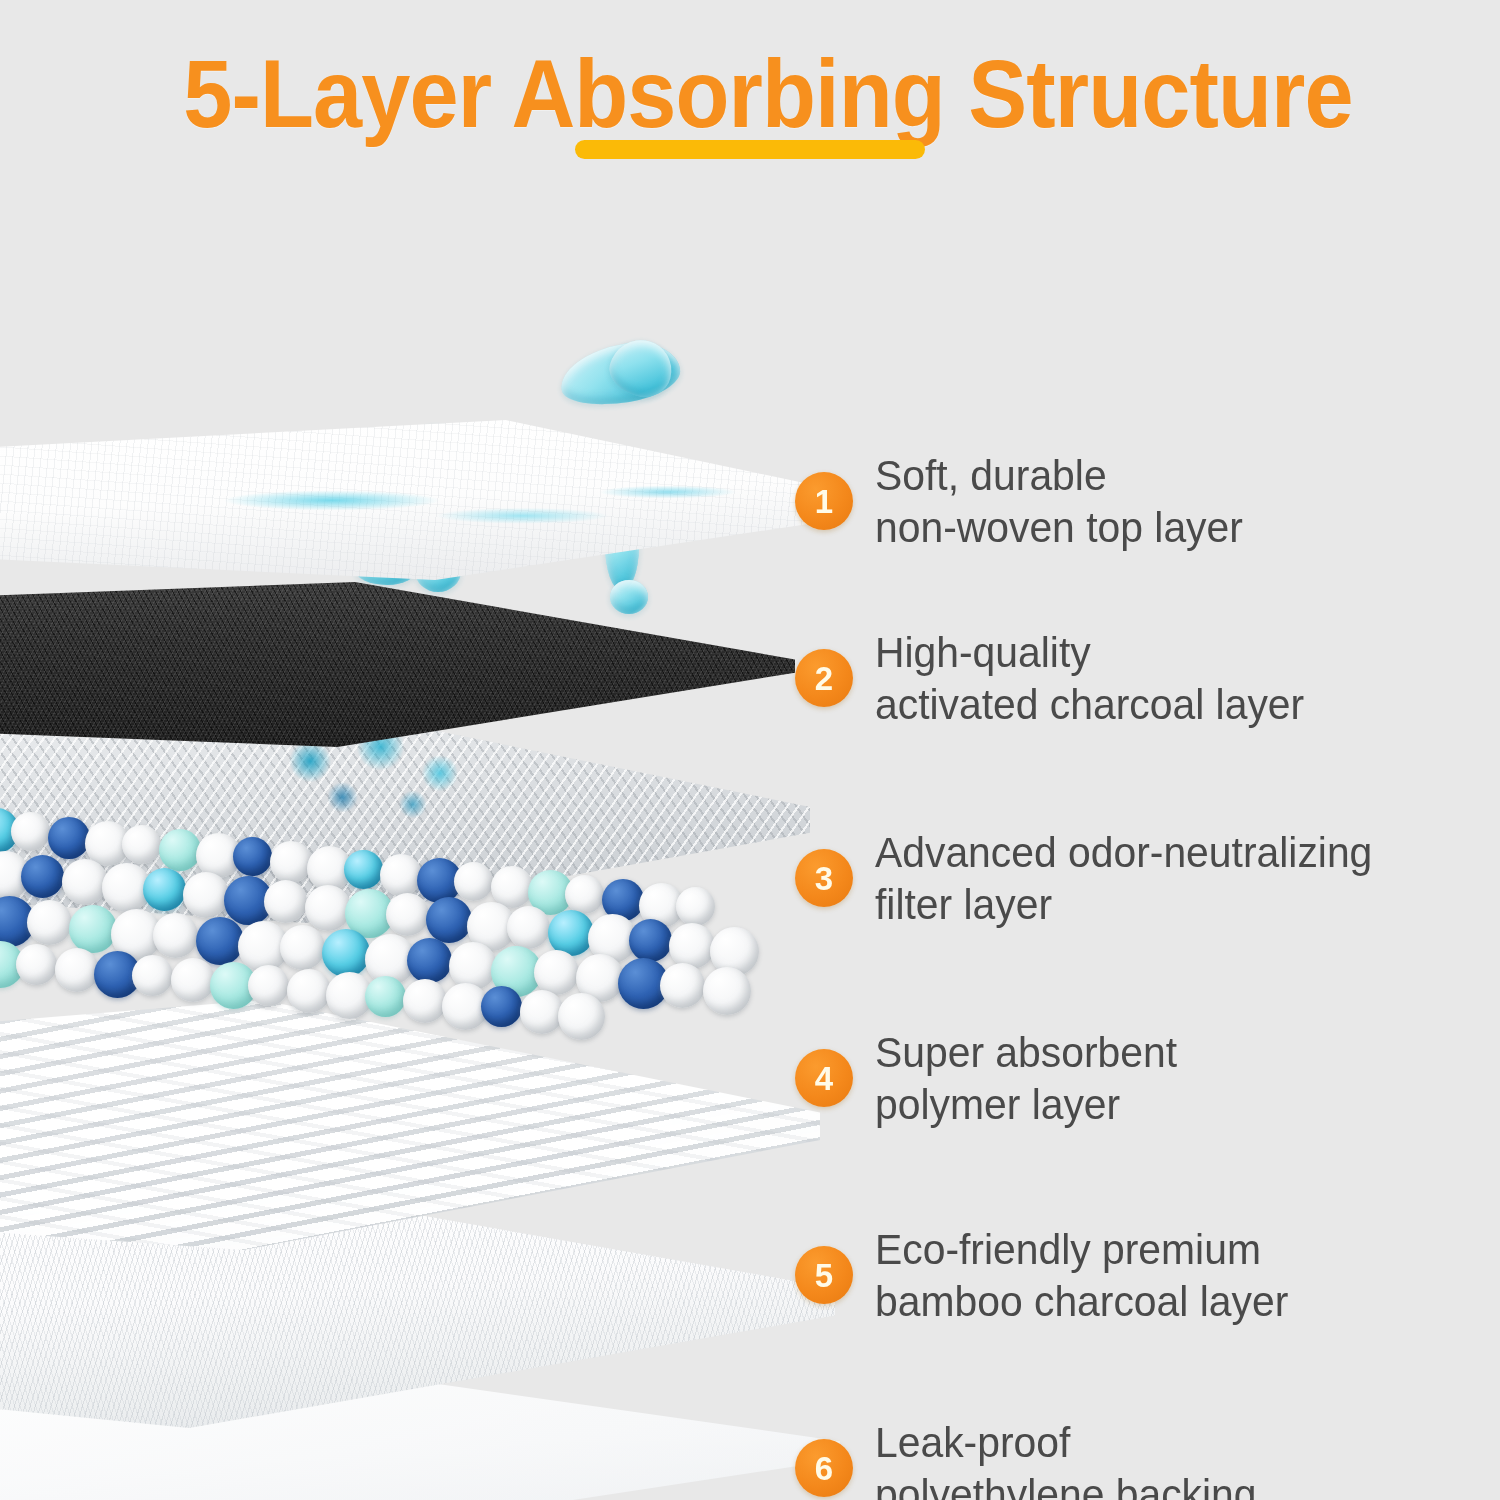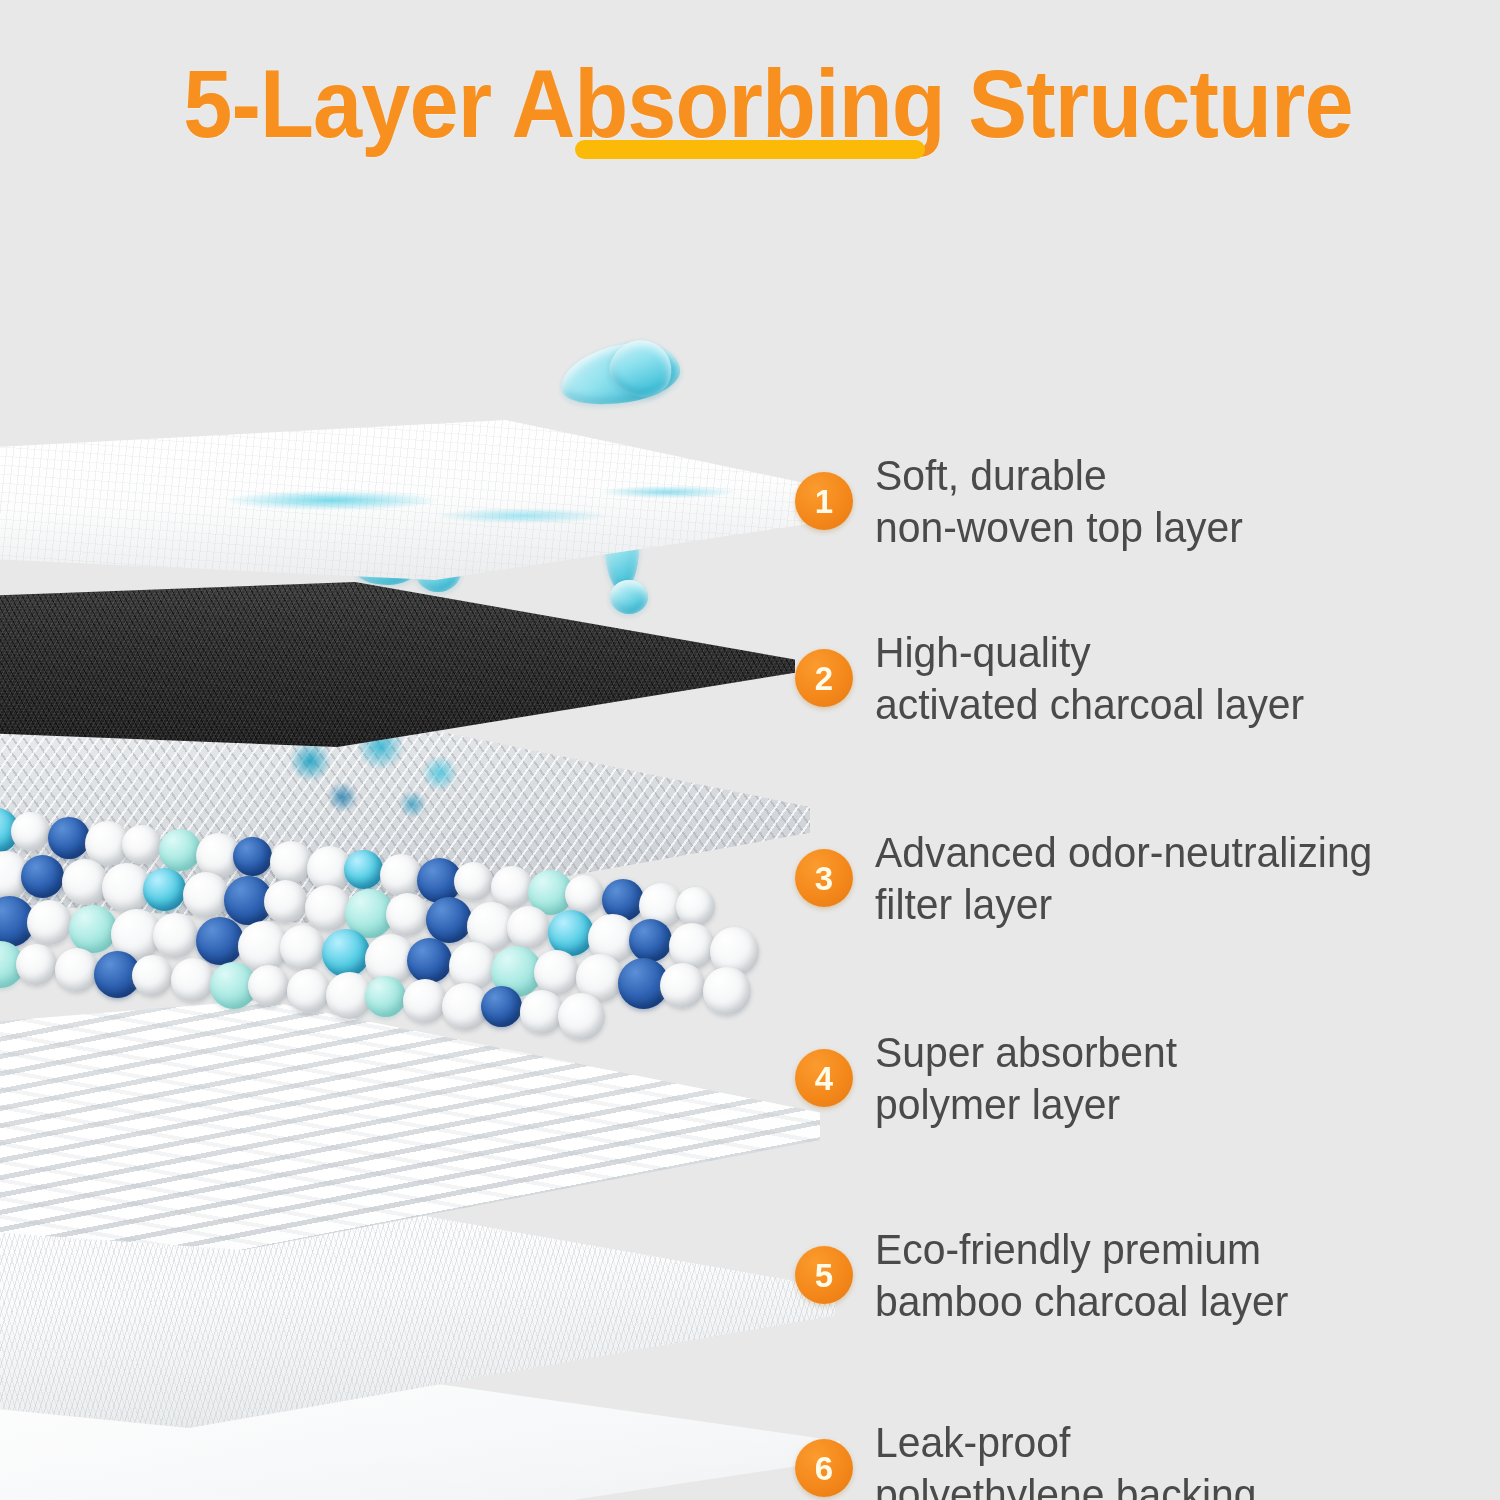--- a/index.html
+++ b/index.html
@@ -7,21 +7,21 @@
   html, body { width:1500px; height:1500px; }
   body {
     background:#e8e8e8;
     font-family:"Liberation Sans", sans-serif;
     overflow:hidden;
     position:relative;
   }
   #stage { position:absolute; inset:0; width:1500px; height:1500px; }
 
   
-  #title-block { position:absolute; left:0; top:56px; width:1500px; text-align:center;padding-left:36px; }
+  #title-block { position:absolute; left:0; top:46px; width:1500px; text-align:center;padding-left:36px; }
   #page-title {
     font-size:96px;
     font-weight:bold;
     color:#f7901e;
     letter-spacing:-1px;
     line-height:1.0;
     transform:scaleX(0.92);
     transform-origin:center;
     white-space:nowrap;
     text-shadow:0 1px 0 rgba(255,255,255,.35);

